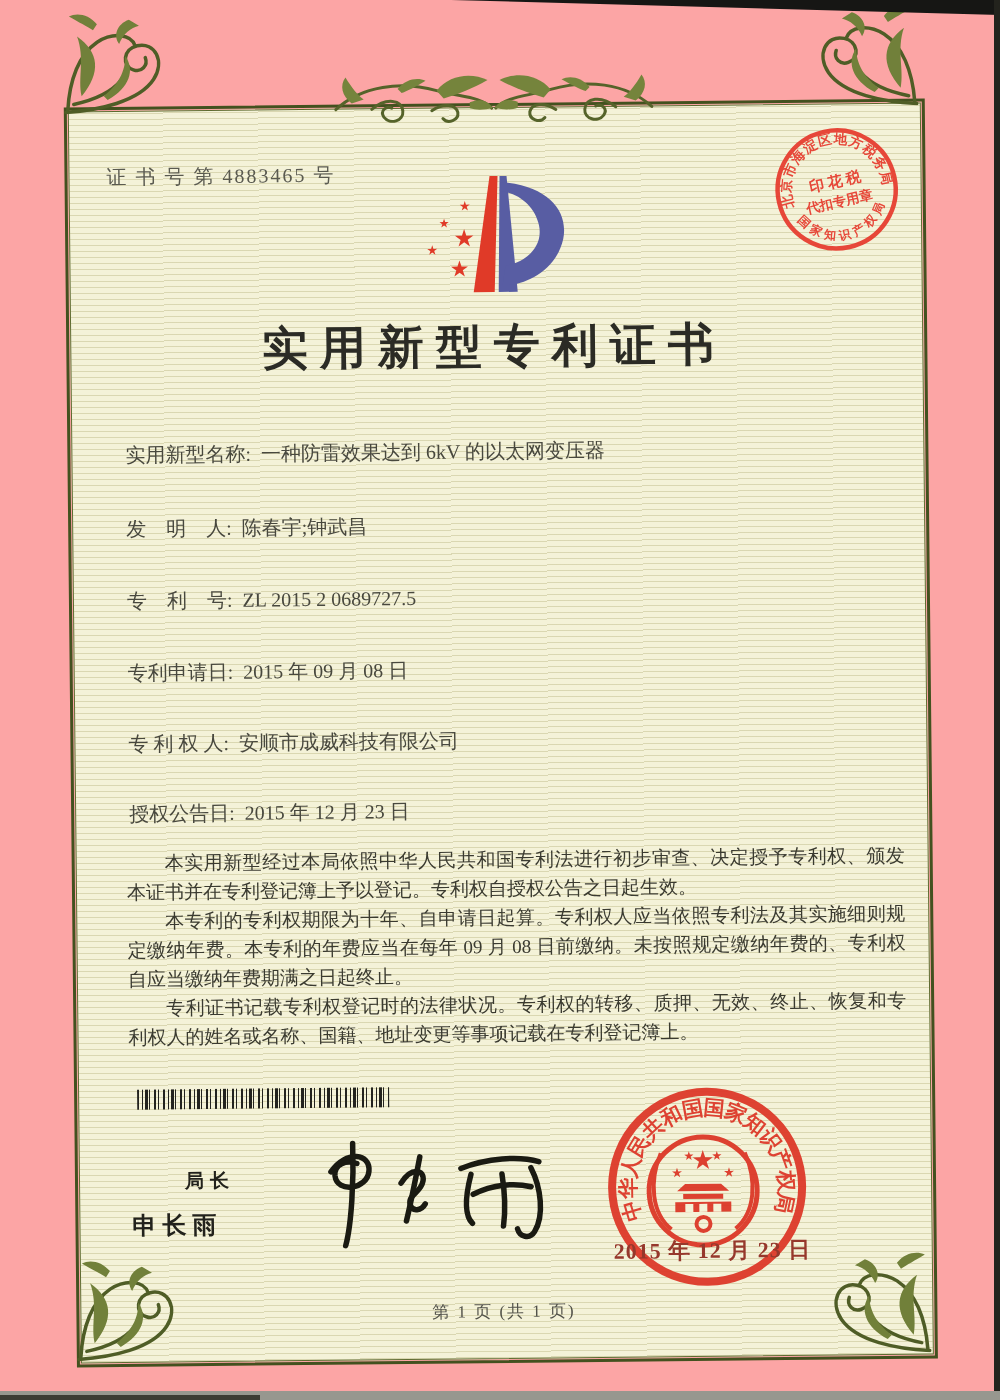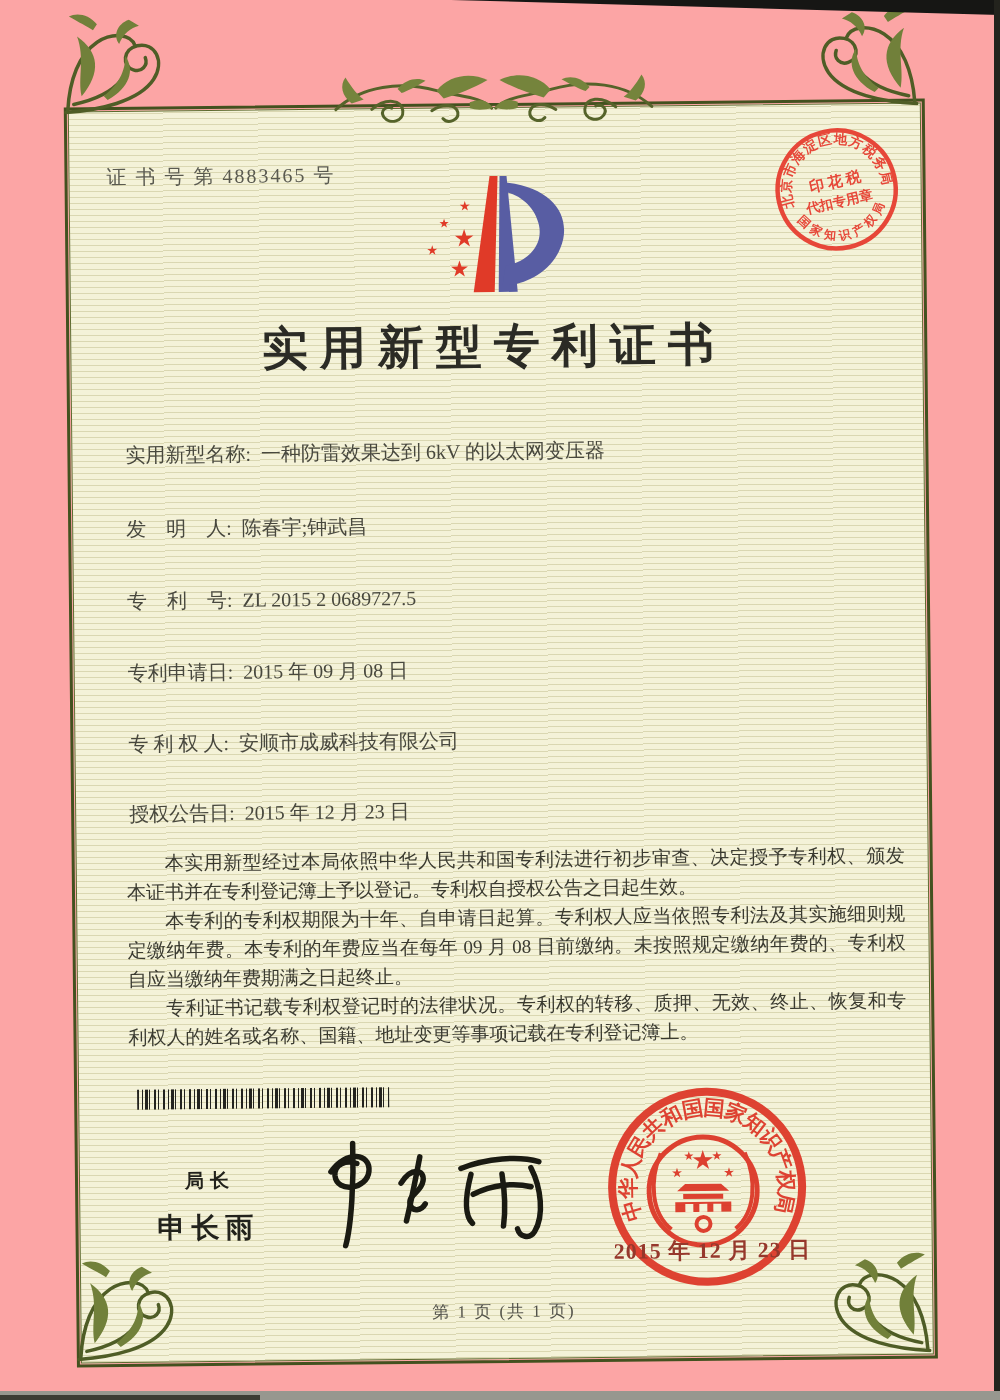--- a/index.html
+++ b/index.html
@@ -19,21 +19,21 @@
   .paras p{margin:0;text-indent:2em;}
   .barcode{position:absolute;left:133px;top:1086px;width:252px;height:20px;
       background-image:repeating-linear-gradient(90deg,
         #23231f 0px,#23231f 2px, rgba(0,0,0,0) 2px, rgba(0,0,0,0) 5px,
         #23231f 5px,#23231f 6px, rgba(0,0,0,0) 6px, rgba(0,0,0,0) 8px,
         #23231f 8px,#23231f 11px, rgba(0,0,0,0) 11px, rgba(0,0,0,0) 12px,
         #23231f 12px,#23231f 13px, rgba(0,0,0,0) 13px, rgba(0,0,0,0) 17px,
         #23231f 17px,#23231f 19px, rgba(0,0,0,0) 19px, rgba(0,0,0,0) 21px,
         #23231f 21px,#23231f 22px, rgba(0,0,0,0) 22px, rgba(0,0,0,0) 26px);}
   .officer-title{position:absolute;left:136px;top:1165px;font-size:19px;letter-spacing:6px;color:#22221c;font-family:"Liberation Sans",sans-serif;font-weight:600;margin-left:44px;}
-  .officer-name{position:absolute;left:152px;top:1206px;font-size:28px;letter-spacing:6px;color:#22221c;font-family:"Liberation Sans",sans-serif;font-weight:600;}
+  .officer-name{position:absolute;left:127px;top:1206px;font-size:24px;letter-spacing:6px;color:#22221c;font-family:"Liberation Sans",sans-serif;font-weight:600;}
   .signature{position:absolute;left:268px;top:1128px;width:290px;height:125px;}
   .seal-big{position:absolute;left:572px;top:1059px;width:260px;height:260px;opacity:.94;}
   .seal-date{position:absolute;left:608px;top:1238px;font-size:22px;letter-spacing:1px;color:#96382c;font-weight:600;}
   .footer{position:absolute;left:70px;top:1300px;width:855px;text-align:center;font-size:17px;letter-spacing:2px;color:#52524a;}
   .seal-tax{position:absolute;left:752px;top:103px;width:180px;height:180px;transform:rotate(-12deg);opacity:.92;}
   .fl{position:absolute;width:130px;height:130px;}
   .fl-br{left:795px;top:1227px;}
   .fl-bl{left:70px;top:1227px;transform:scaleX(-1);}
   .fl-tr{left:795px;top:-20px;}
   .fl-tl{left:70px;top:-20px;transform:scaleX(-1);}

